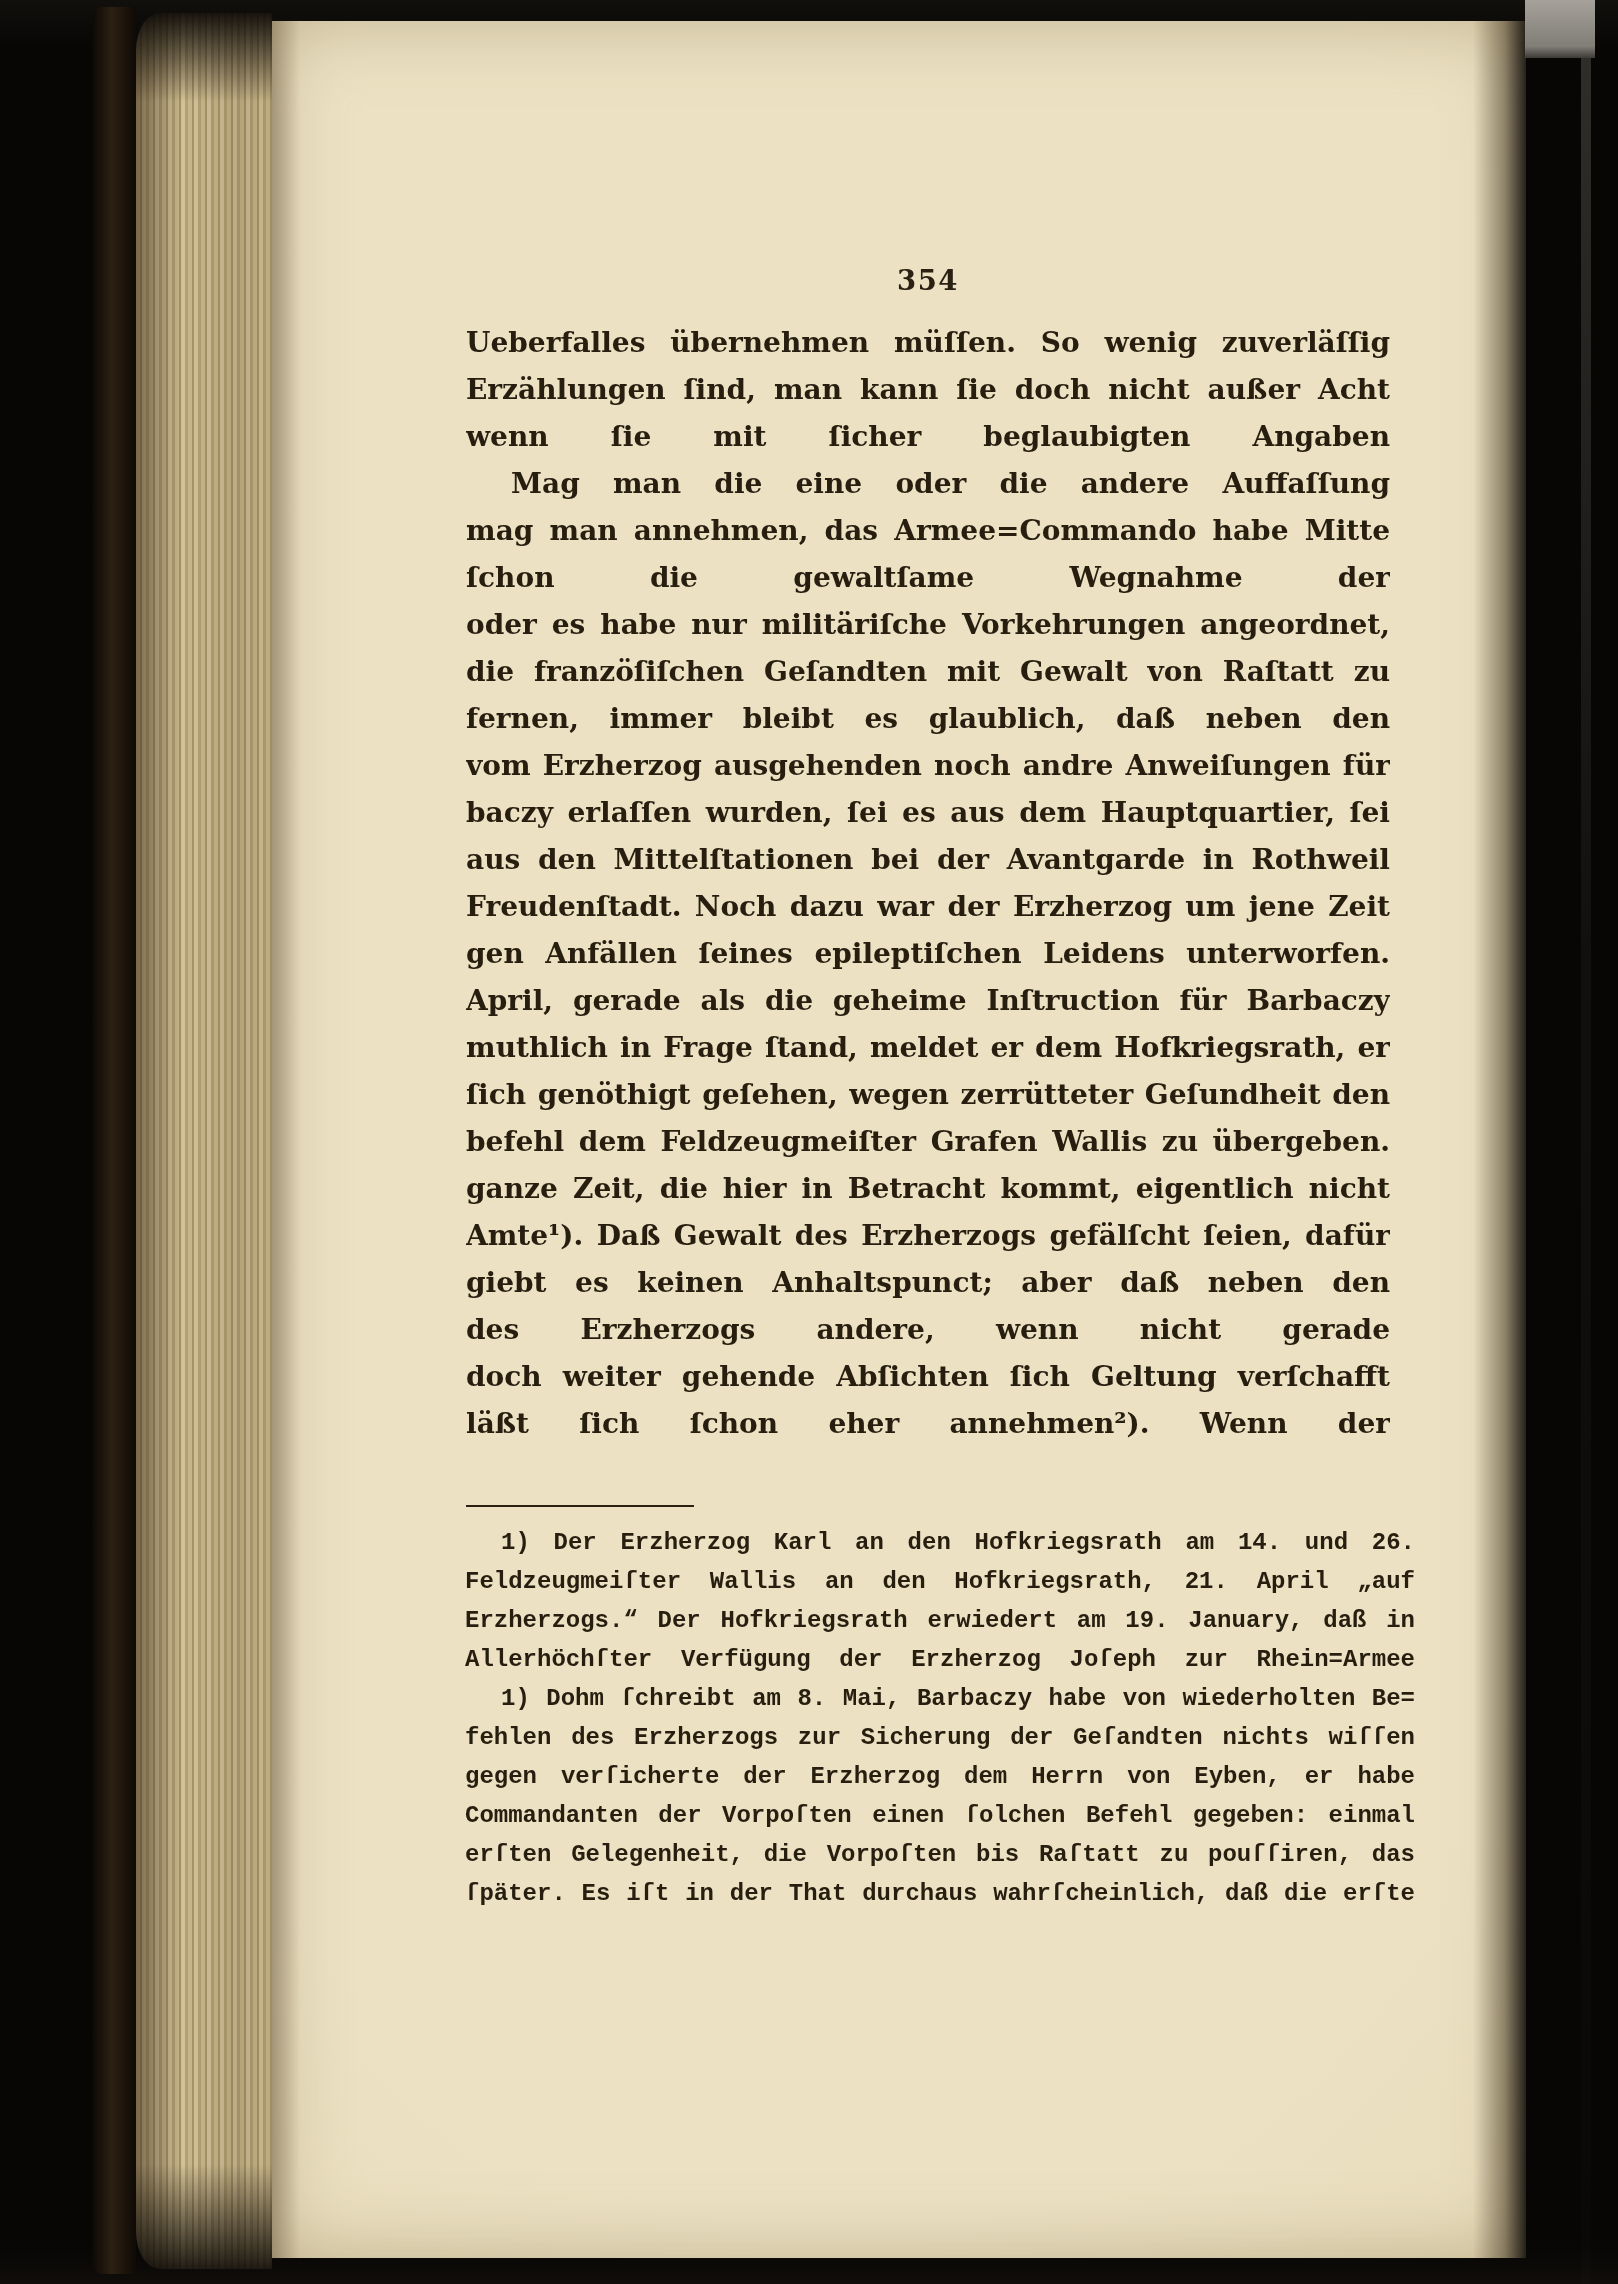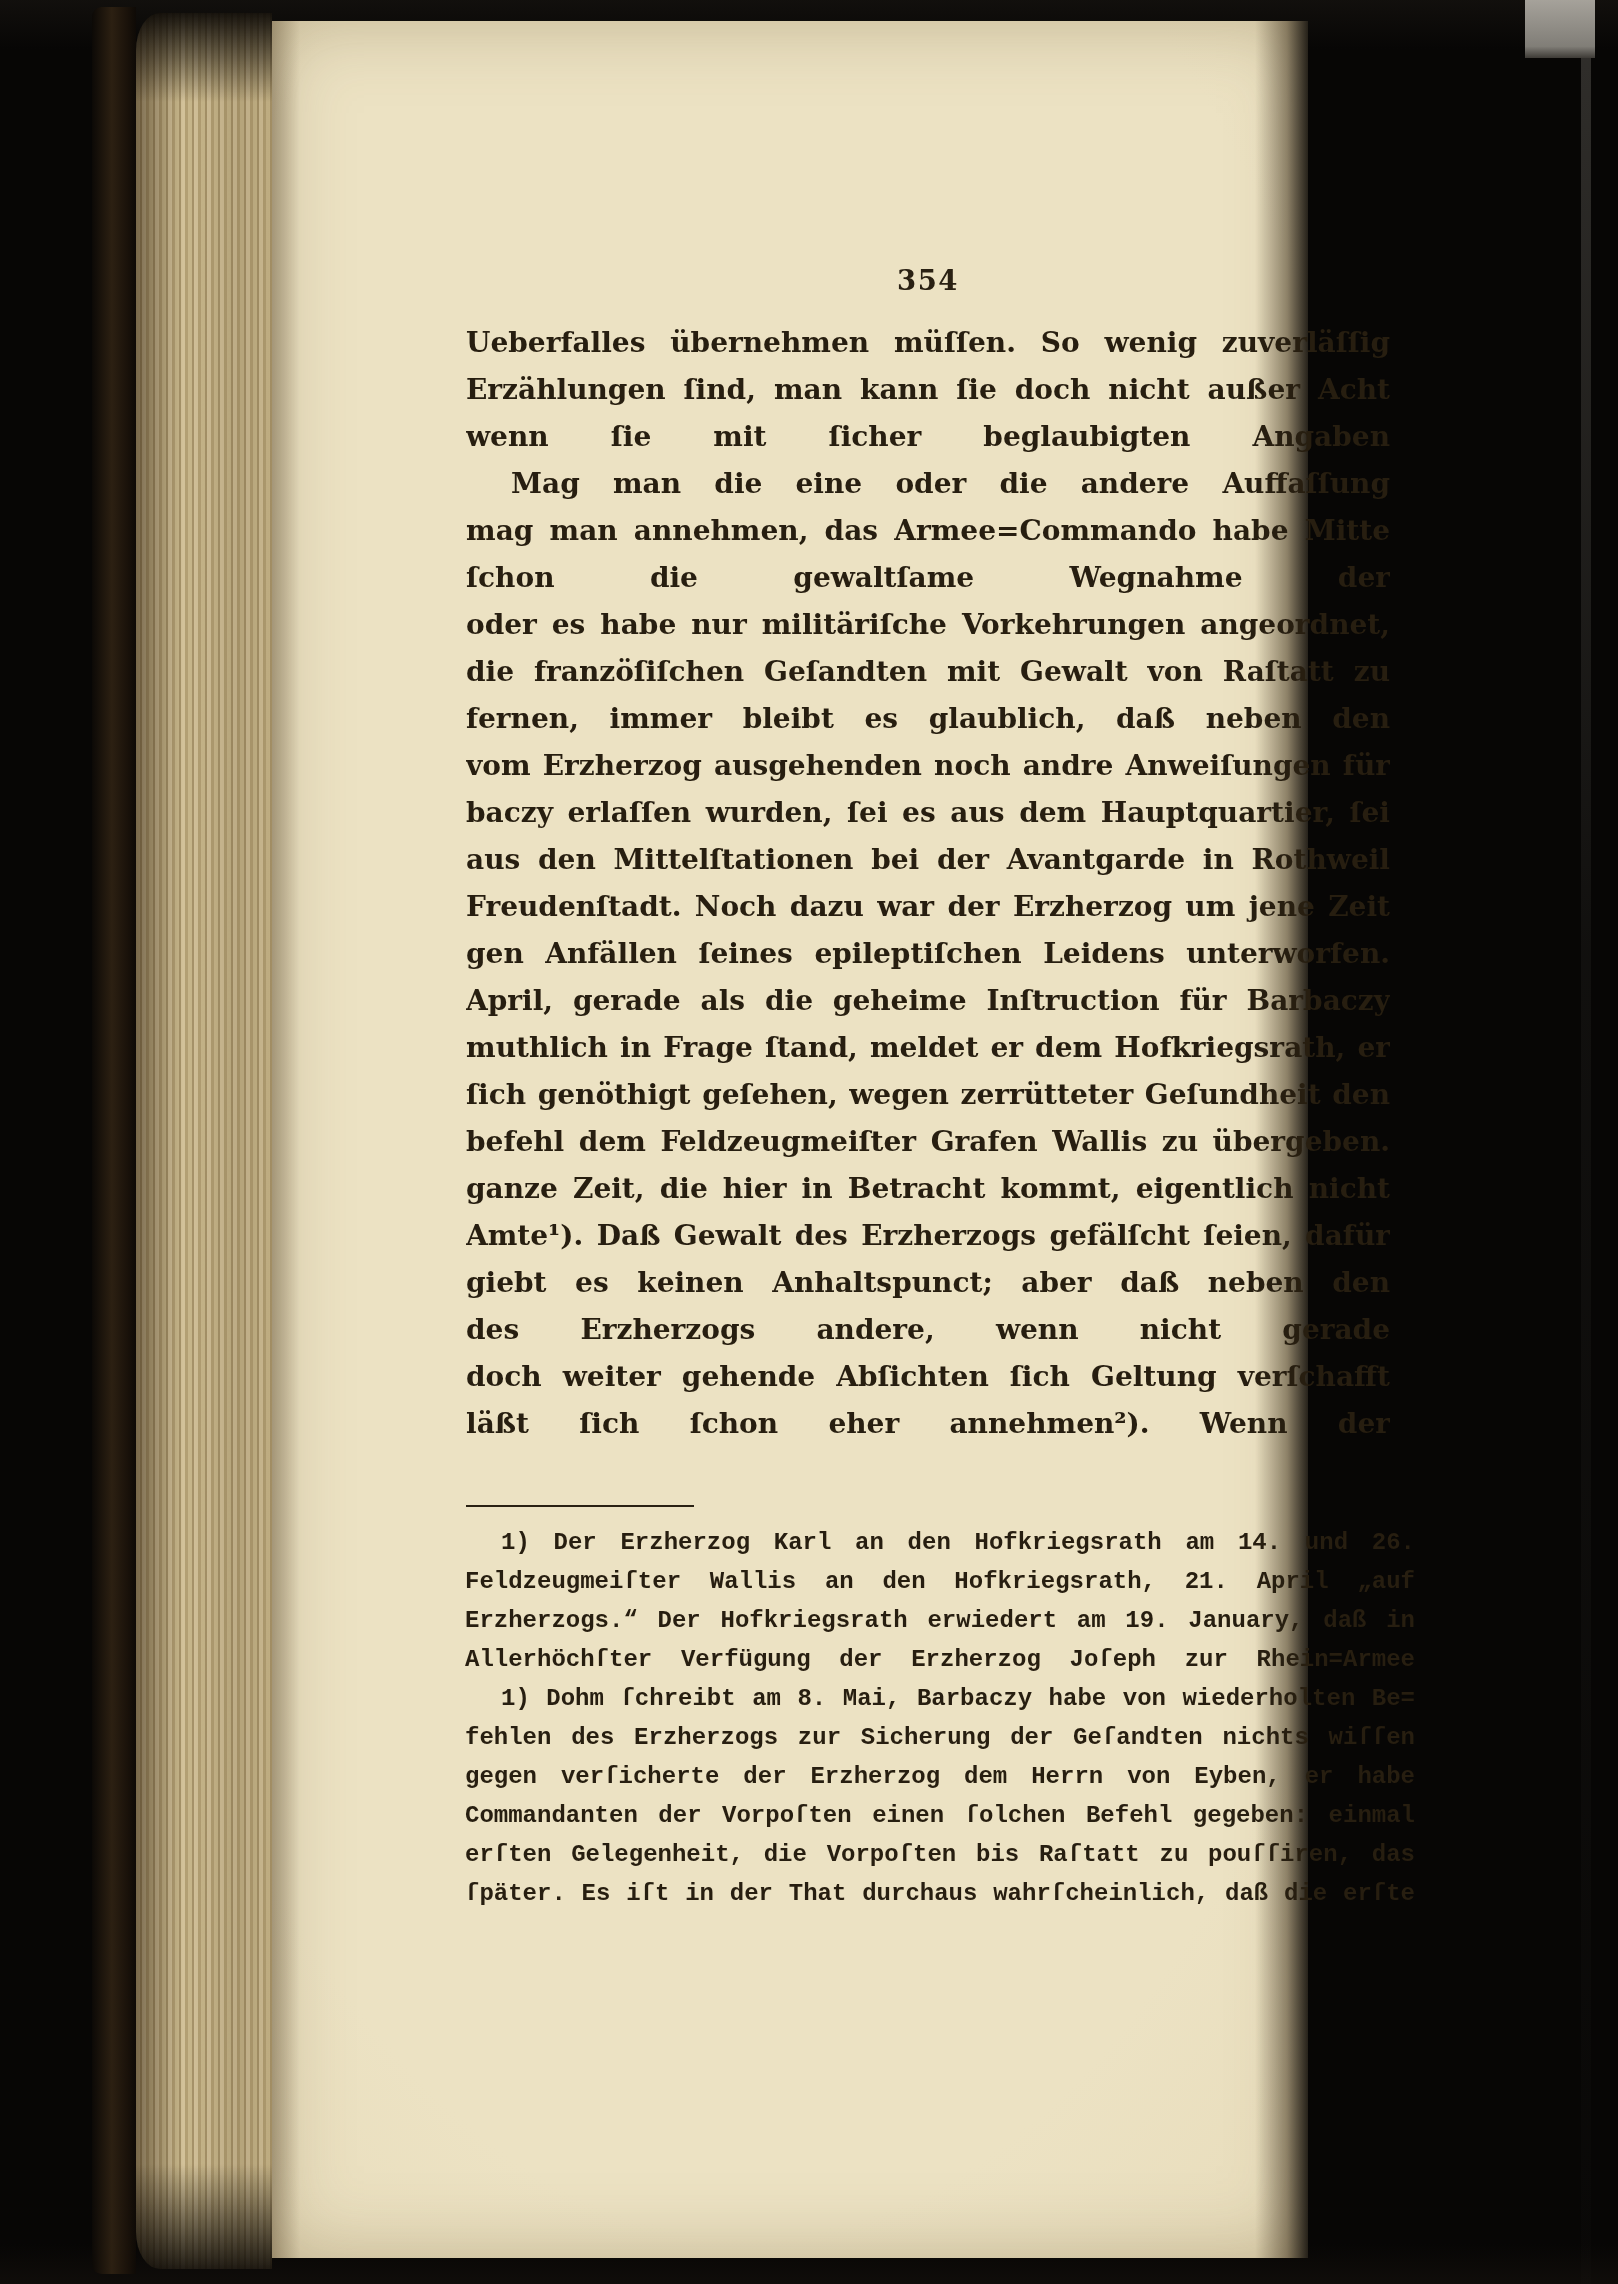--- a/index.html
+++ b/index.html
@@ -49,21 +49,21 @@
         #d3c29a 6.5px, #d3c29a 10.5px,
         #b3a074 10.5px, #b3a074 13px);
     border-radius: 24px 0 0 24px / 37px 0 0 37px;
   }
 
   
   .page {
     position: absolute;
     left: 272px;
     top: 21px;
-    width: 1036px;
+    width: 1254px;
     height: 2237px;
     background: radial-gradient(118% 100% at 46% 44%,
       #ece2c3 55%, #e6dab8 78%, #ddcfa9 92%, #d2c299 100%);
     box-shadow: inset 0 0 77px rgba(110, 88, 50, 0.35);
   }
 
   .page-left-shade {
     position: absolute;
     left: 0; top: 0; bottom: 0;
     width: 27.5px;

